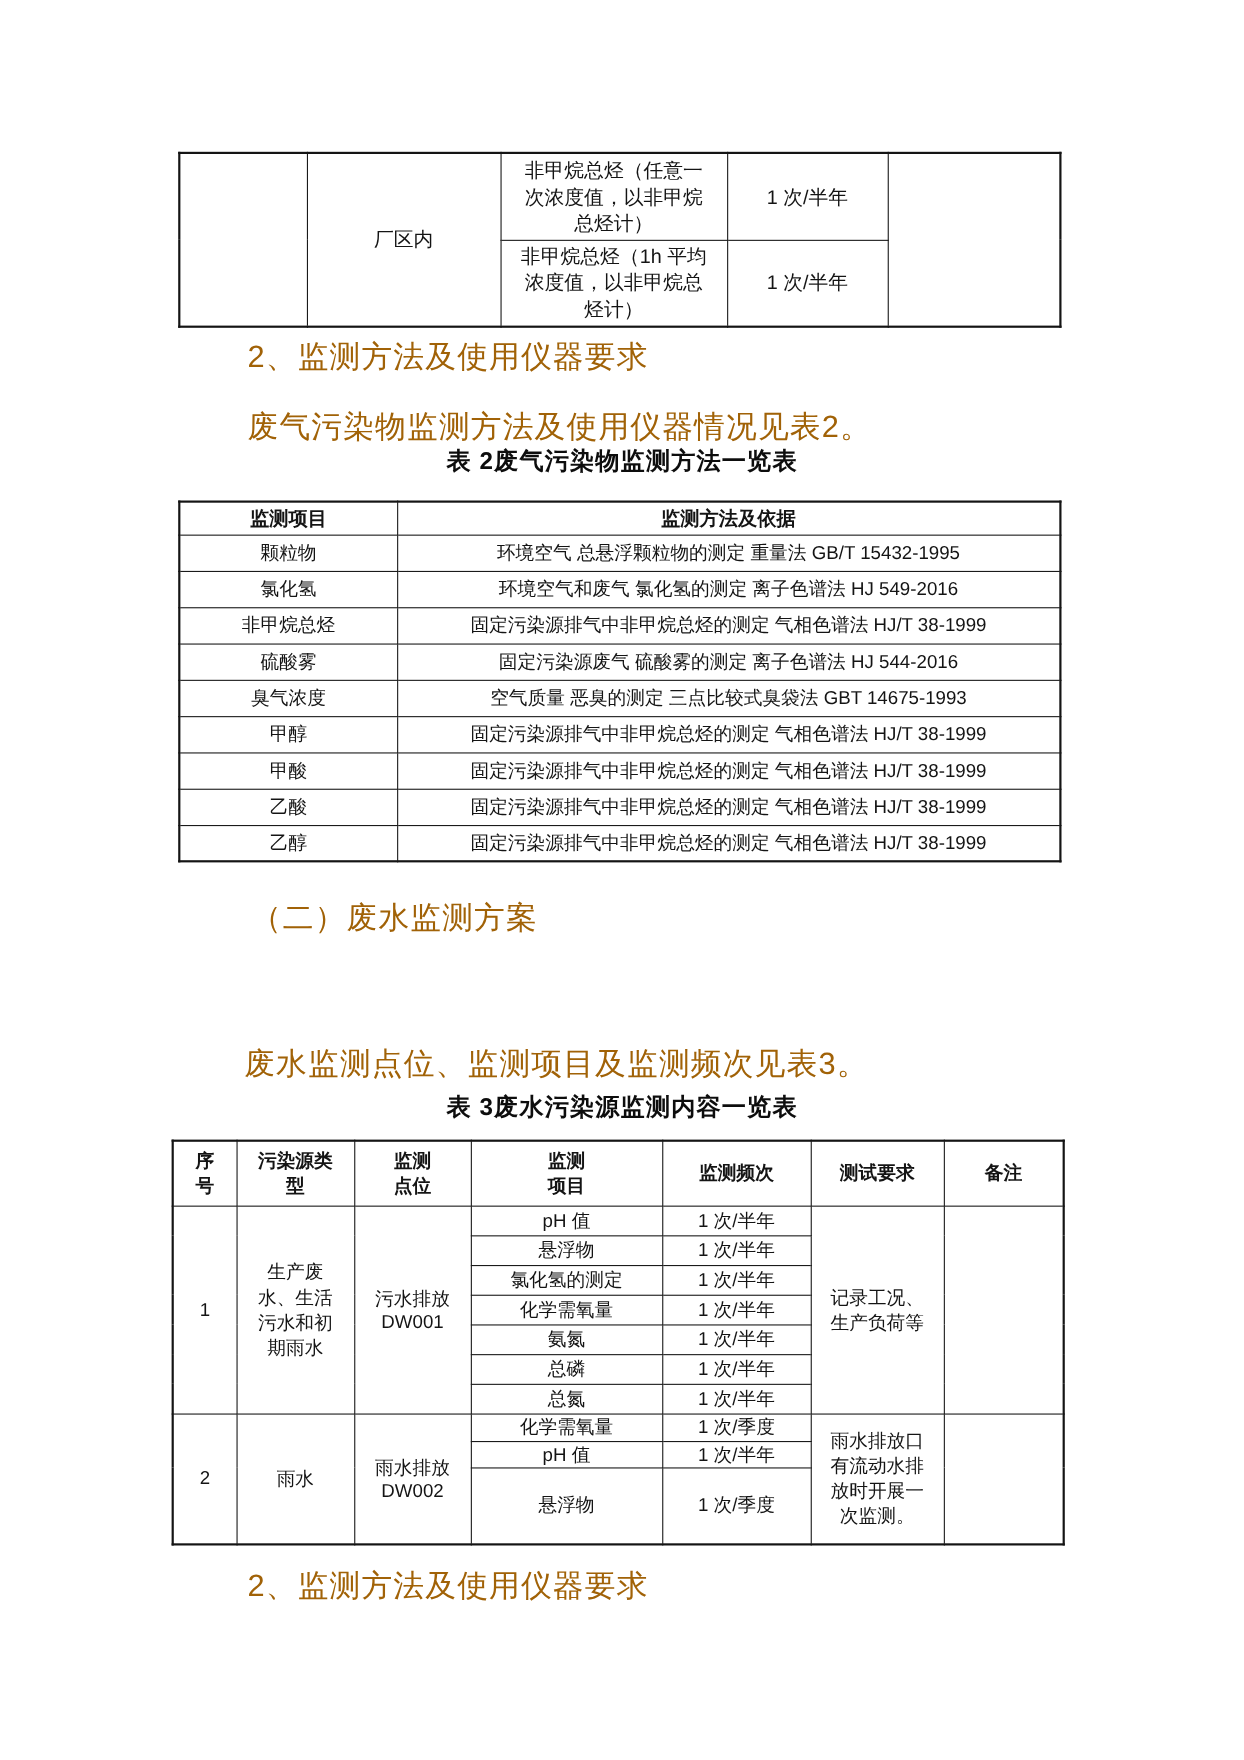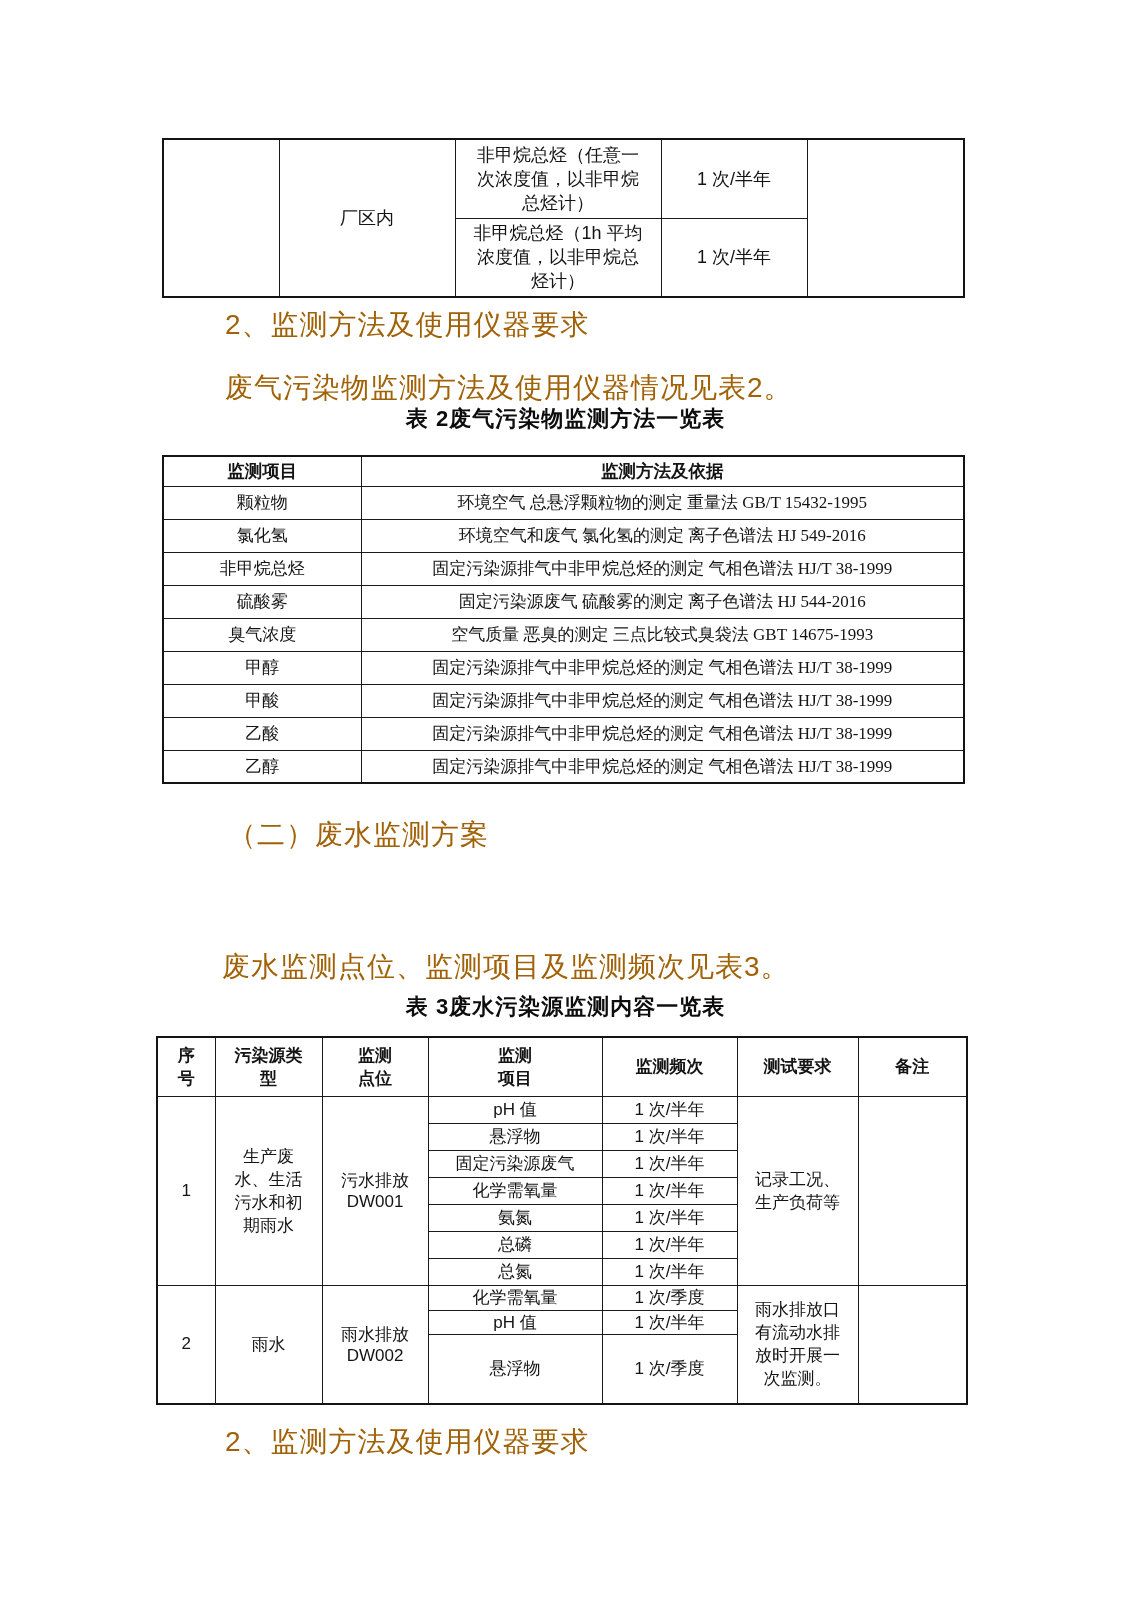--- a/index.html
+++ b/index.html
@@ -84,21 +84,21 @@
 
   <div class="abs para" style="left:225px;top:306px;">2、监测方法及使用仪器要求</div>
   <div class="abs para" style="left:225px;top:356px;margin-top:13px;">废气污染物监测方法及使用仪器情况见表2。</div>
 
   <div class="abs caption" style="left:0;top:404px;">
     <span>表 2</span>
     <span>废气污染物监测方法一览表</span>
   </div>
 
   <div class="abs" style="left:162px;top:455px;">
-    <table class="doc t2" style="width:801px;font-family:Liberation Serif, serif;">
+    <table class="doc t2" style="width:801px;">
       <colgroup>
           <col style="width:198px">
           <col style="width:603px">
         </colgroup>
       <tbody>
           <tr style="height:30px;">
         <th>监测项目</th>
         <th>监测方法及依据</th>
       </tr>
       <tr style="height:33px;">
@@ -186,21 +186,21 @@
         <td>1 次/半年</td>
         <td rowspan="7">记录工况、
 生产负荷等</td>
         <td rowspan="7"></td>
       </tr>
       <tr style="height:27px;">
         <td>悬浮物</td>
         <td>1 次/半年</td>
       </tr>
       <tr style="height:27px;">
-        <td>固定污染源废气</td>
+        <td>氯化氢的测定</td>
         <td>1 次/半年</td>
       </tr>
       <tr style="height:27px;">
         <td>化学需氧量</td>
         <td>1 次/半年</td>
       </tr>
       <tr style="height:27px;">
         <td>氨氮</td>
         <td>1 次/半年</td>
       </tr>

